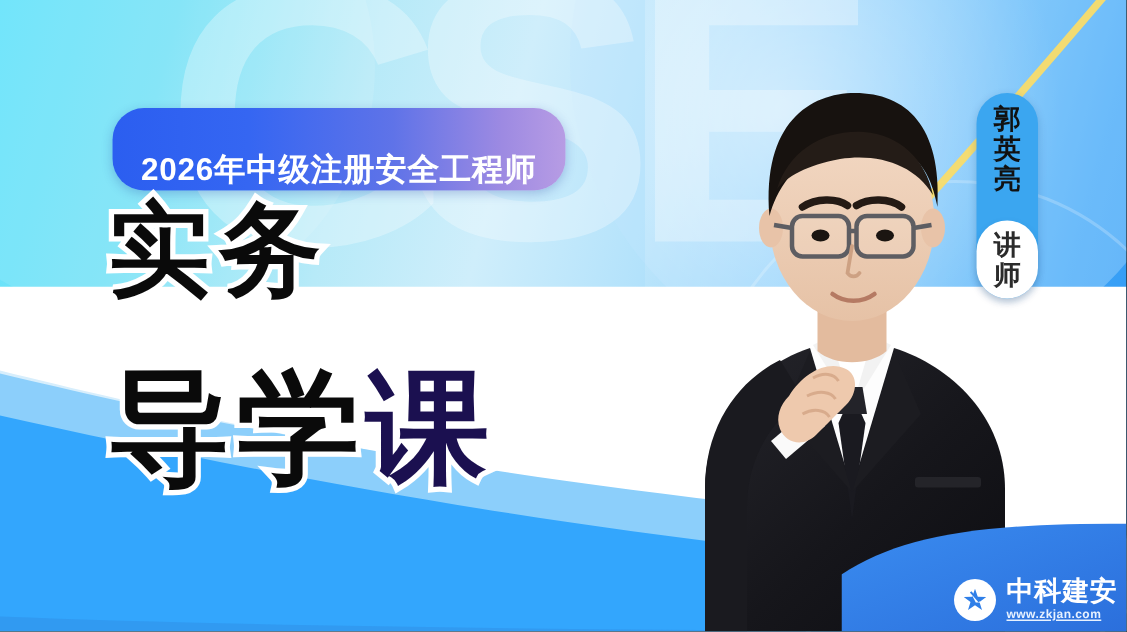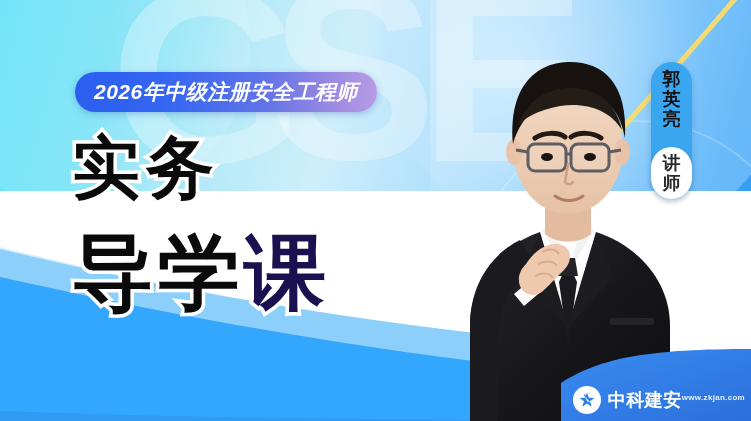--- a/index.html
+++ b/index.html
@@ -30,40 +30,39 @@
   }
 
   
   .ribbon{position:absolute;left:0;top:0;width:751px;height:421px;pointer-events:none;}
 
   
   .waves{position:absolute;left:0;bottom:0;width:751px;height:230px;}
 
   
   .badge{
-    position:absolute;left:75px;top:72px;height:40px;
-    padding:0 19px;display:flex;align-items:center;border-radius:21px;
+    position:absolute;left:75px;top:72px;height:55px;
+    padding:0 19px;display:flex;align-items:flex-end;border-radius:21px;
     background:linear-gradient(90deg,#2b5ef0 0%,#3566f2 30%,#5f73e8 62%,#9d8ae2 86%,#b79ce4 100%);
     box-shadow:0 2px 7px rgba(30,60,160,.28);
-    font-style:italic;
   }
   .badge span{
     color:#ffffff;font-size:21px;font-weight:700;letter-spacing:.5px;
     white-space:nowrap;
   }
 
   
   .h1{
     position:absolute;left:72px;top:133px;font-size:68px;font-weight:700;
     color:#0a0a0a;letter-spacing:6px;line-height:1;white-space:nowrap;
     -webkit-text-stroke:7px #ffffff;paint-order:stroke fill;
     text-shadow:0 0 2px rgba(255,255,255,.9);
   }
   .h2{
-    position:absolute;left:72px;top:232px;font-size:82px;font-weight:700;
+    position:absolute;left:72px;top:245px;font-size:82px;font-weight:700;
     letter-spacing:4px;line-height:1;white-space:nowrap;
     color:#0a0a0a;
     -webkit-text-stroke:7px #ffffff;paint-order:stroke fill;
   }
   .h2 .navy{color:#1b1050;}
 
   
   .tpill{
     position:absolute;left:651px;top:62px;width:41px;height:137px;
     border-radius:21px;background:#3ba6f0;
@@ -87,27 +86,27 @@
 
   
   .logopanel{position:absolute;right:0;bottom:0;width:190px;height:72px;}
   .logorow{
     position:absolute;right:6px;bottom:7px;display:flex;align-items:center;gap:7px;
   }
   .logomark{
     width:28px;height:28px;border-radius:50%;background:#ffffff;
     display:flex;align-items:center;justify-content:center;flex:none;
   }
-  .logotext{display:flex;line-height:1;}
+  .logotext{display:flex;flex-direction:column;line-height:1;}
   .logotext .cn{
     color:#ffffff;font-size:18px;font-weight:700;letter-spacing:.5px;white-space:nowrap;
   }
   .logotext .url{
     color:#e8f2ff;font-size:8px;font-weight:700;letter-spacing:.3px;
-    margin-top:3px;white-space:nowrap;
+    margin-top:3px;white-space:nowrap;text-decoration:underline;
   }
 </style>
 </head>
 <body>
 
 <div class="stage">
 
   <div class="blob blob1"></div>
   <div class="blob blob2"></div>
   <div class="sheen"></div>

